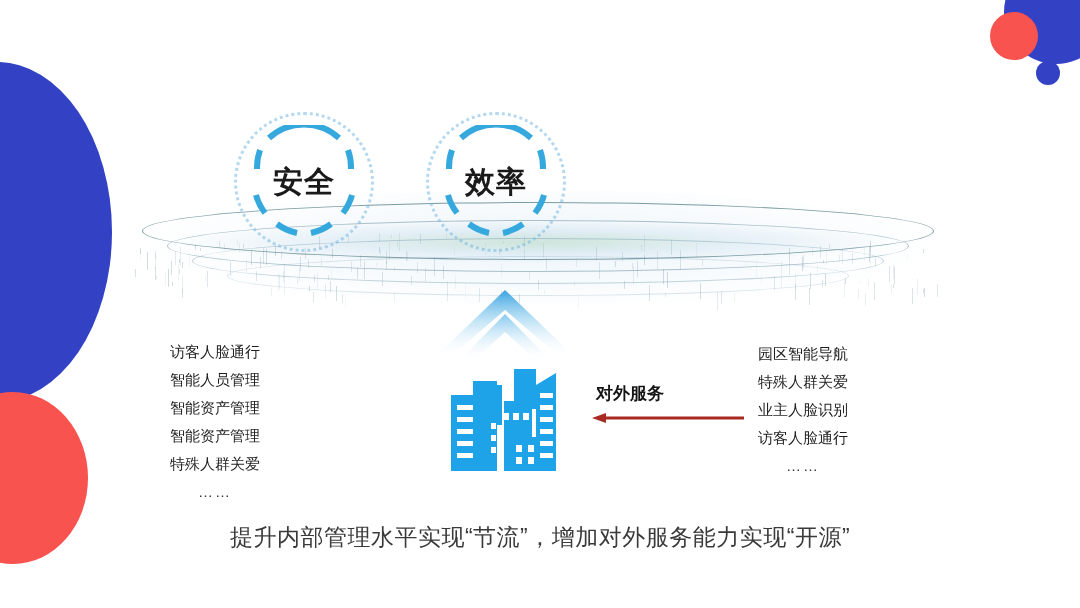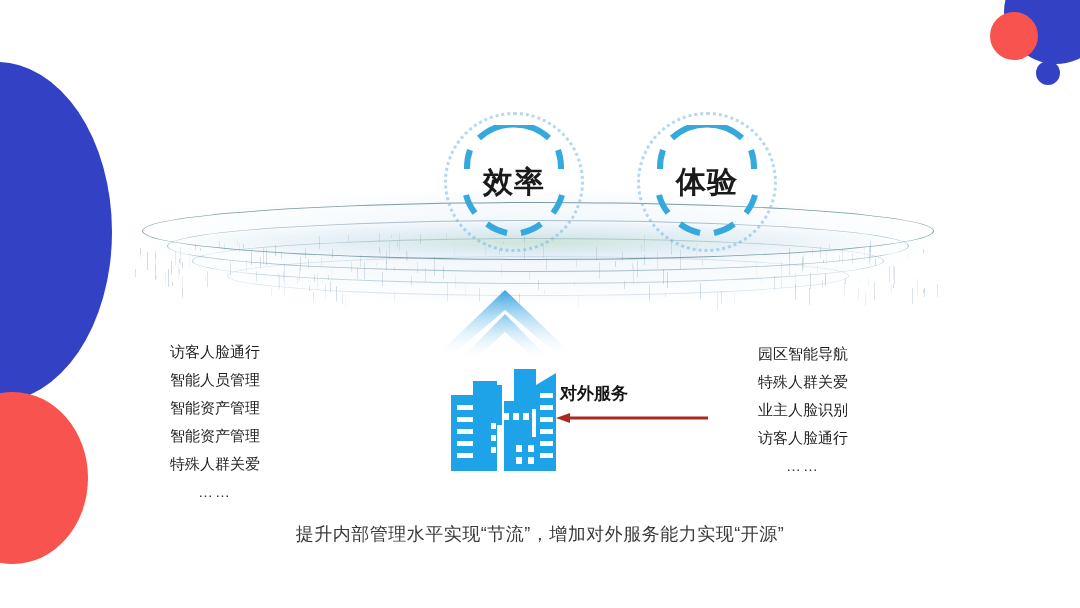--- a/index.html
+++ b/index.html
@@ -93,21 +93,21 @@
     left: 0; top: 112px;
     width: 1080px;
     height: 145px;
   }
   .pillar {
     position: absolute;
     width: 140px;
     height: 140px;
   }
   .pillar.p0 { left: 234px; }
-  .pillar.p1 { left: 444px; }
+  .pillar.p1 { left: 426px; }
   .pillar.p2 { left: 637px; }
   .pillar .dotted-ring {
     position: absolute;
     inset: 0;
     border-radius: 50%;
     border: 3px dotted rgba(120,185,225,0.55);
   }
   .pillar .arc-ring {
     position: absolute;
     inset: 13px;
@@ -153,21 +153,21 @@
     white-space: nowrap;
   }
   .list-left  { left: 170px; top: 338px; text-align: left; }
   .list-right { left: 758px; top: 340px; text-align: left; }
   .list .row { height: 28px; }
   .list .row.dots { text-align: center; letter-spacing: 2px; color: #333; }
 
   
   .arrow-group { position: absolute; height: 46px; }
   .arrow-left-group  { left: 288px; top: 382px; width: 152px; }
-  .arrow-right-group { left: 556px; top: 382px; width: 152px; }
+  .arrow-right-group { left: 592px; top: 382px; width: 152px; }
   .arrow-label {
     position: absolute;
     top: 0;
     font-size: 17px;
     font-weight: bold;
     color: #141414;
     white-space: nowrap;
   }
   .arrow-left-group  .arrow-label { right: 6px; }
   .arrow-right-group .arrow-label { left: 4px; }
@@ -179,21 +179,21 @@
   }
   .arrow-line svg { display: block; width: 100%; height: 100%; }
 
   
   .caption {
     position: absolute;
     left: 0;
     top: 522px;
     width: 1080px;
     text-align: center;
-    font-size: 18px;
+    font-size: 23px;
     color: #3a3a3a;
     letter-spacing: 0.5px;
   }
 </style>
 </head>
 <body>
 
 <div id="slide">
 
   <div class="blob blob-left-blue"></div>
@@ -399,56 +399,56 @@
       </div>
     <div class="ring r1"></div>
     <div class="disc-fill"></div>
     <div class="ring r2"></div>
     <div class="ring r3"></div>
     <div class="ring r4"></div>
   </div>
 
   <div class="pillars">
 
+    <div class="pillar p0">
+      <div class="dotted-ring"></div>
+      <div class="arc-ring">
+        <svg viewBox="0 0 114 114">
+          <g fill="none" stroke="#35a8dd" stroke-width="6" stroke-linecap="butt">
+            <path d="M 22 13 A 52 52 0 0 1 92 13"></path>
+            <path d="M 101 25 A 52 52 0 0 1 104 44"></path>
+            <path d="M 105 70 A 52 52 0 0 1 96 88"></path>
+            <path d="M 84 99 A 52 52 0 0 1 64 108"></path>
+            <path d="M 50 108 A 52 52 0 0 1 30 99"></path>
+            <path d="M 18 88 A 52 52 0 0 1 9 70"></path>
+            <path d="M 10 44 A 52 52 0 0 1 13 25"></path>
+          </g>
+        </svg>
+      </div>
+      <div class="label">安全</div>
+    </div>
 
     <div class="pillar p1">
       <div class="dotted-ring"></div>
       <div class="arc-ring">
         <svg viewBox="0 0 114 114">
           <g fill="none" stroke="#35a8dd" stroke-width="6" stroke-linecap="butt">
             <path d="M 22 13 A 52 52 0 0 1 92 13"></path>
             <path d="M 101 25 A 52 52 0 0 1 104 44"></path>
             <path d="M 105 70 A 52 52 0 0 1 96 88"></path>
             <path d="M 84 99 A 52 52 0 0 1 64 108"></path>
             <path d="M 50 108 A 52 52 0 0 1 30 99"></path>
             <path d="M 18 88 A 52 52 0 0 1 9 70"></path>
             <path d="M 10 44 A 52 52 0 0 1 13 25"></path>
           </g>
         </svg>
       </div>
       <div class="label">效率</div>
     </div>
 
-    <div class="pillar p2">
-      <div class="dotted-ring"></div>
-      <div class="arc-ring">
-        <svg viewBox="0 0 114 114">
-          <g fill="none" stroke="#35a8dd" stroke-width="6" stroke-linecap="butt">
-            <path d="M 22 13 A 52 52 0 0 1 92 13"></path>
-            <path d="M 101 25 A 52 52 0 0 1 104 44"></path>
-            <path d="M 105 70 A 52 52 0 0 1 96 88"></path>
-            <path d="M 84 99 A 52 52 0 0 1 64 108"></path>
-            <path d="M 50 108 A 52 52 0 0 1 30 99"></path>
-            <path d="M 18 88 A 52 52 0 0 1 9 70"></path>
-            <path d="M 10 44 A 52 52 0 0 1 13 25"></path>
-          </g>
-        </svg>
-      </div>
-      <div class="label">体验</div>
-    </div>
 
   </div>
 
   <div class="chevron">
     <svg viewBox="0 0 150 82">
       <defs>
         <linearGradient id="chevGrad" x1="0" y1="0" x2="0" y2="1">
           <stop offset="0%" stop-color="#2f9ee0" stop-opacity="0.95"></stop>
           <stop offset="45%" stop-color="#8fcdef" stop-opacity="0.55"></stop>
           <stop offset="100%" stop-color="#ffffff" stop-opacity="0"></stop>

